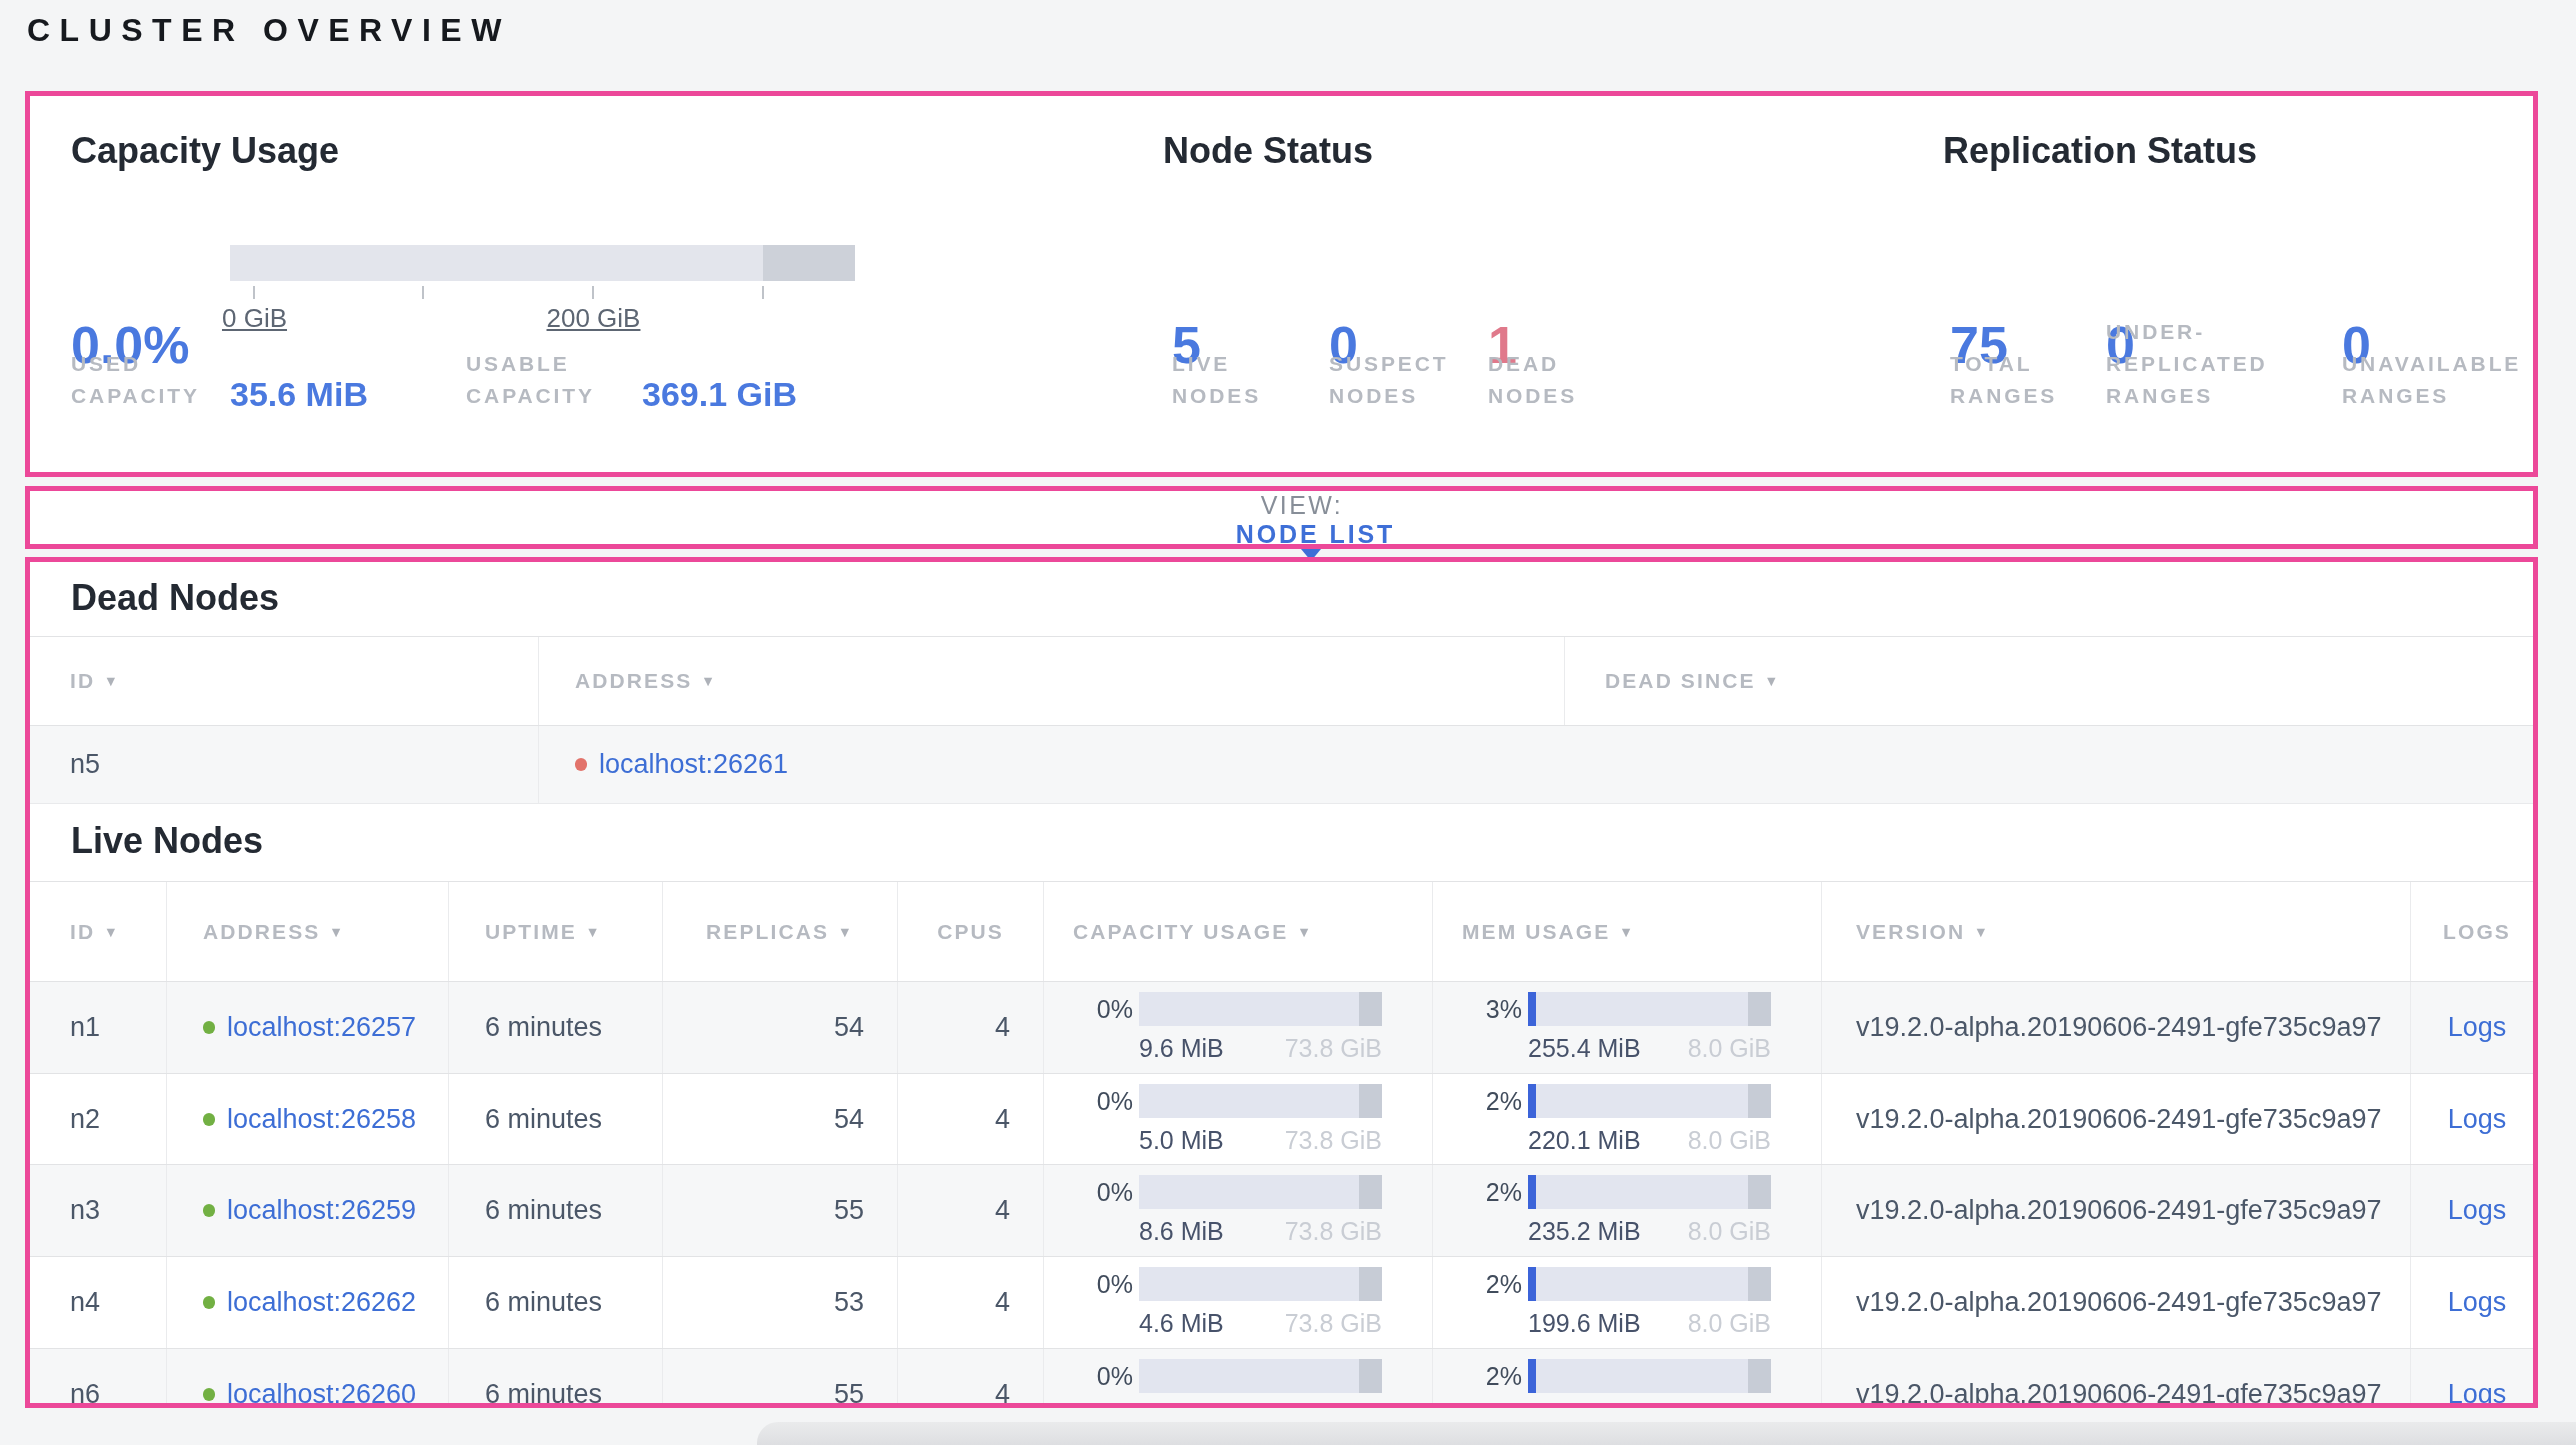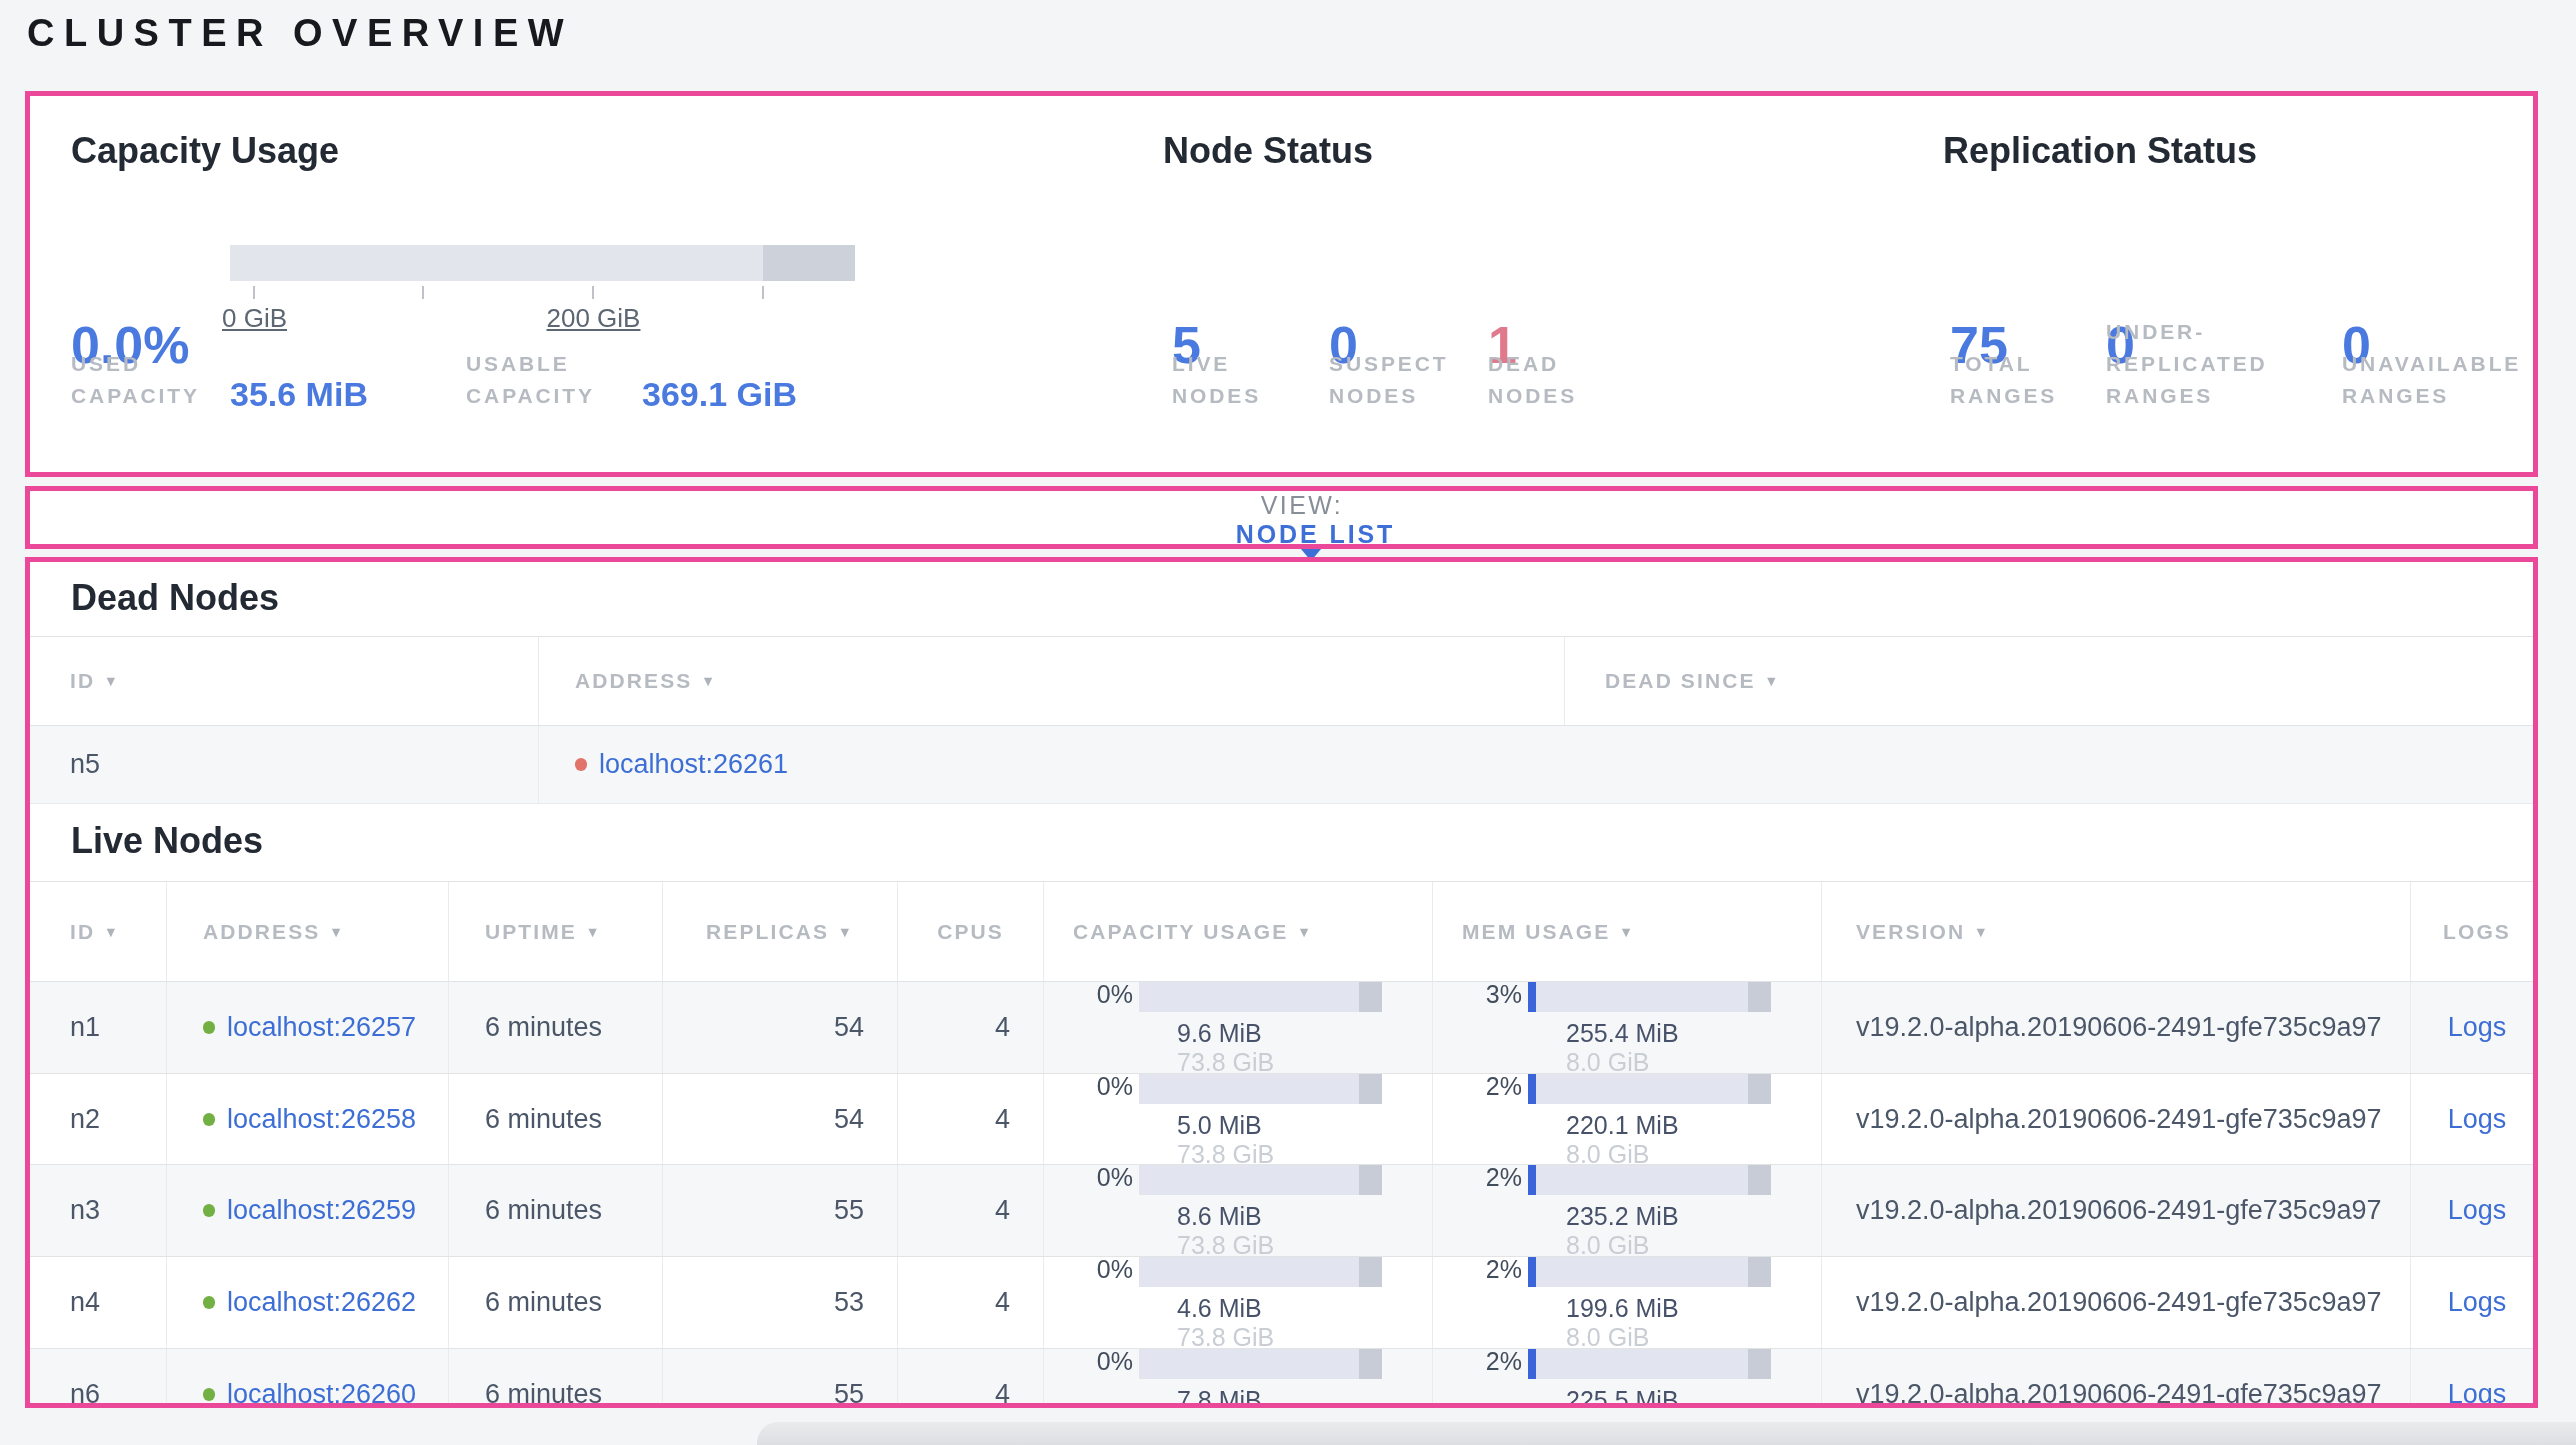--- a/index.html
+++ b/index.html
@@ -6,21 +6,21 @@
   html,body { width:2576px; height:1446px; }
   body {
     font-family:"Liberation Sans", sans-serif;
     background:#f4f5f6;
     color:#4b5768;
     position:relative;
     overflow:hidden;
   }
   .page-title {
     position:absolute; left:27px; top:11.5px;
-    font-size:38px; font-weight:700; letter-spacing:9.5px; color:#16191e;
+    font-size:32px; font-weight:700; letter-spacing:9.5px; color:#16191e;
   }
   .panel {
     position:absolute; left:25px; width:2513px;
     background:#fff; border:5px solid #ec4899;
   }
   
   .summary { top:91px; height:386px; }
   .section-title { position:absolute; top:34px; font-size:36px; font-weight:600; color:#242a33; }
   .big-number { position:absolute; top:216px; font-size:52px; font-weight:600; line-height:67px; color:#4a79df; }
   .big-number.red { color:#e0798b; }
@@ -80,21 +80,21 @@
   a.link { color:#3d6ed5; text-decoration:none; font-size:27px; cursor:pointer; }
   .dot { width:12.4px; height:12.4px; border-radius:50%; margin-right:11.5px; flex:0 0 auto; }
   .dot-live { background:#72b043; }
   .dot-dead { background:#e2736b; }
   
   .usage-wrap { display:flex; flex-direction:column; width:100%; }
   .usage-top { display:flex; align-items:center; }
   .usage-pct { width:60px; text-align:right; margin-right:5.7px; font-size:25px; color:#414c5c; flex:0 0 auto; }
   .usage-bar { position:relative; width:243px; height:34px; background:#e2e5ef; }
   .usage-bar::after { width:9.3%; background:#c7ccd6; }
-  .usage-bottom { margin-left:104px; width:243px; display:flex; justify-content:space-between; margin-top:7.6px;flex-direction:column; }
+  .usage-bottom { margin-left:66px; width:243px; display:flex; justify-content:space-between; margin-top:7.6px; }
   .u-used { font-size:25px; color:#47526a; }
   .u-total { font-size:25px; color:#c9cdd4; }
   
   .bottom-band {
     position:absolute; left:757px; right:0; bottom:0; height:24px;
     background:linear-gradient(#eaebec,#dddee1); border-top-left-radius:21px;
   }
 </style>
 </head>
 <body>

